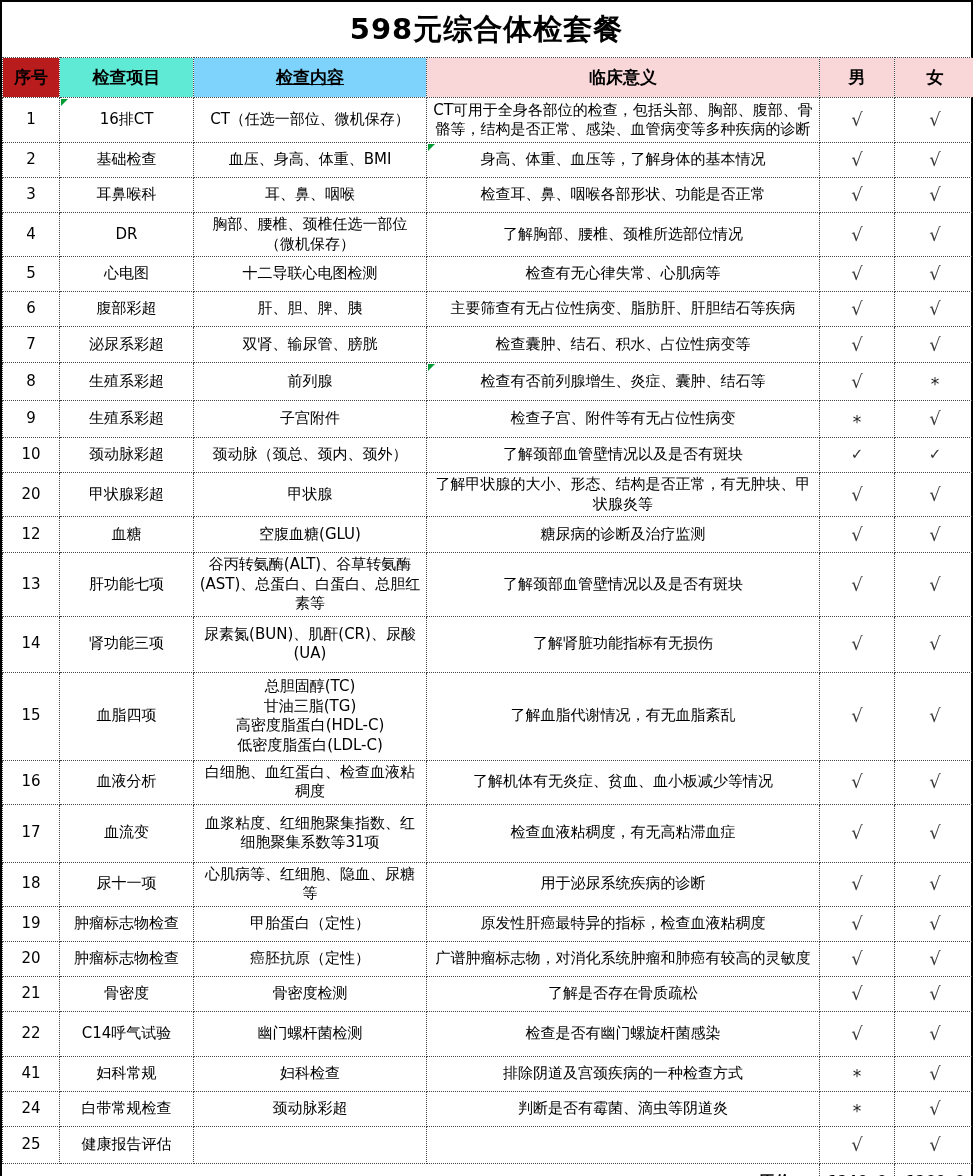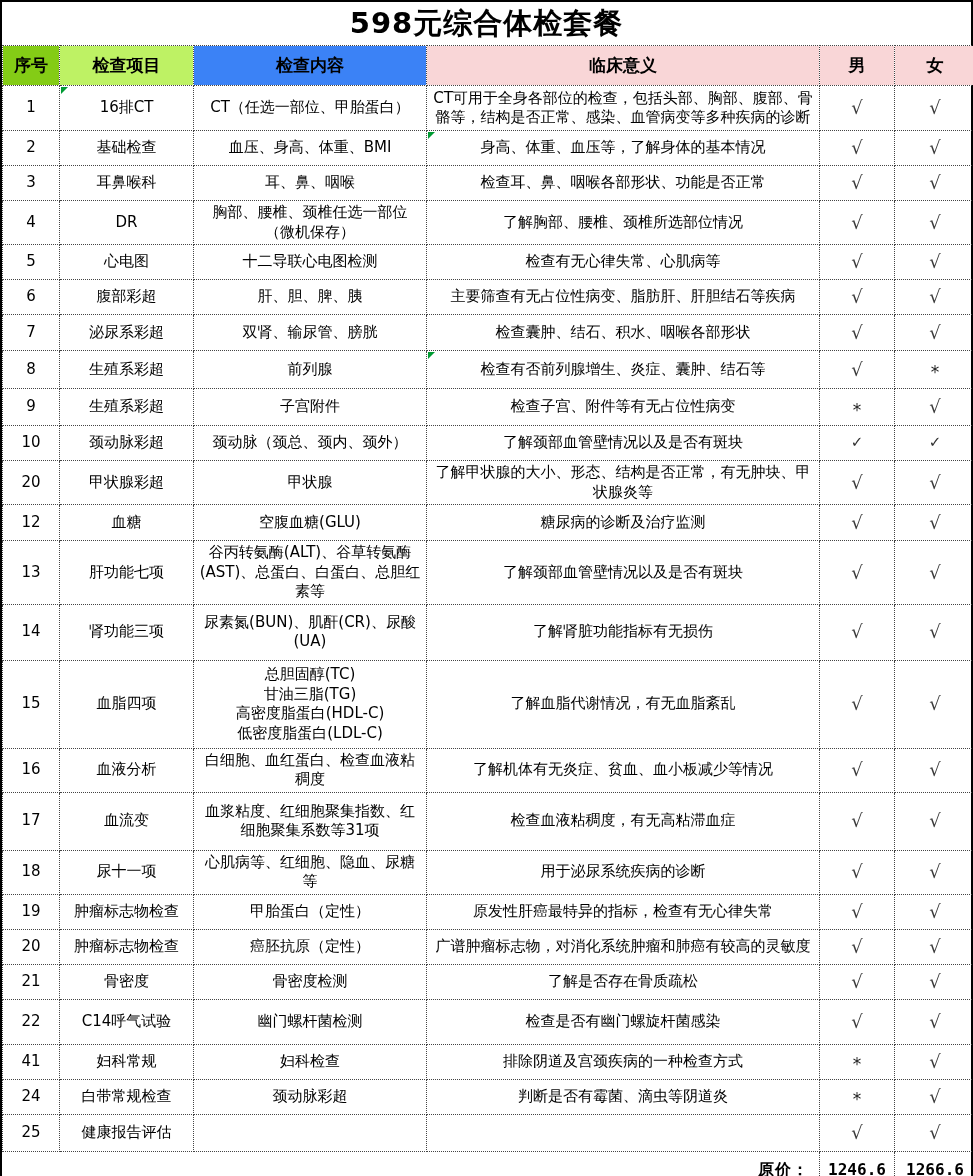--- a/index.html
+++ b/index.html
@@ -10,21 +10,21 @@
     -webkit-font-smoothing:none;
   }
   .sheet{
     box-sizing:border-box;
     width:973px;
     min-height:1176px;
     border:2px solid #000;
     background:#fff;
   }
   .title-row{
-    height:43px;
+    height:55px;
     display:flex;
     align-items:center;
     justify-content:center;
     font-size:29px;
     font-weight:bold;
     letter-spacing:1px;
   }
   table{
     width:100%;
     border-collapse:collapse;
@@ -101,33 +101,33 @@
     <colgroup>
       <col class="col-no">
         <col class="col-project">
         <col class="col-content">
       <col class="col-meaning">
         <col class="col-male">
         <col class="col-female">
     </colgroup>
     <thead>
       <tr>
-        <th class="hdr" data-bind="header.no" style="background: #84cc16;">序号</th>
-        <th class="hdr" data-bind="header.project" style="background: #bef264;">检查项目</th>
-        <th class="hdr" data-bind="header.content" style="background: #3b82f6;">检查内容</th>
+        <th class="hdr" data-bind="header.no" style="background: #b91c1c;">序号</th>
+        <th class="hdr" data-bind="header.project" style="background: #5eead4;">检查项目</th>
+        <th class="hdr" data-bind="header.content" style="background: #7dd3fc; text-decoration: underline;">检查内容</th>
         <th class="hdr" data-bind="header.meaning" style="background: rgb(249, 214, 215); margin-left: 28px;">临床意义</th>
         <th class="hdr" data-bind="header.male" style="background: rgb(249, 214, 215);">男</th>
         <th class="hdr" data-bind="header.female" style="background: rgb(249, 214, 215);">女</th>
       </tr>
     </thead>
     <tbody>
         <tr style="height: 45px;">
           <td><span data-bind="rows.0.no">1</span></td>
           <td><span data-bind="rows.0.project">16排CT</span><span class="tri"></span></td>
-          <td><span data-bind="rows.0.content">CT（任选一部位、甲胎蛋白）</span></td>
+          <td><span data-bind="rows.0.content">CT（任选一部位、微机保存）</span></td>
           <td><span data-bind="rows.0.meaning">CT可用于全身各部位的检查，包括头部、胸部、腹部、骨骼等，结构是否正常、感染、血管病变等多种疾病的诊断</span></td>
           <td><span data-bind="rows.0.male" class="mark">√</span></td>
           <td><span data-bind="rows.0.female" class="mark">√</span></td>
         </tr>
         <tr style="height: 35px;">
           <td><span data-bind="rows.1.no">2</span></td>
           <td><span data-bind="rows.1.project">基础检查</span></td>
           <td><span data-bind="rows.1.content">血压、身高、体重、BMI</span></td>
           <td><span data-bind="rows.1.meaning">身高、体重、血压等，了解身体的基本情况</span><span class="tri"></span></td>
           <td><span data-bind="rows.1.male" class="mark">√</span></td>
@@ -162,21 +162,21 @@
           <td><span data-bind="rows.5.project">腹部彩超</span></td>
           <td><span data-bind="rows.5.content">肝、胆、脾、胰</span></td>
           <td><span data-bind="rows.5.meaning">主要筛查有无占位性病变、脂肪肝、肝胆结石等疾病</span></td>
           <td><span data-bind="rows.5.male" class="mark">√</span></td>
           <td><span data-bind="rows.5.female" class="mark">√</span></td>
         </tr>
         <tr style="height: 36px;">
           <td><span data-bind="rows.6.no">7</span></td>
           <td><span data-bind="rows.6.project">泌尿系彩超</span></td>
           <td><span data-bind="rows.6.content">双肾、输尿管、膀胱</span></td>
-          <td><span data-bind="rows.6.meaning">检查囊肿、结石、积水、咽喉各部形状</span></td>
+          <td><span data-bind="rows.6.meaning">检查囊肿、结石、积水、占位性病变等</span></td>
           <td><span data-bind="rows.6.male" class="mark">√</span></td>
           <td><span data-bind="rows.6.female" class="mark">√</span></td>
         </tr>
         <tr style="height: 38px;">
           <td><span data-bind="rows.7.no">8</span></td>
           <td><span data-bind="rows.7.project">生殖系彩超</span></td>
           <td><span data-bind="rows.7.content">前列腺</span></td>
           <td><span data-bind="rows.7.meaning">检查有否前列腺增生、炎症、囊肿、结石等</span><span class="tri"></span></td>
           <td><span data-bind="rows.7.male" class="mark">√</span></td>
           <td><span data-bind="rows.7.female" class="mark star">*</span></td>
@@ -261,21 +261,21 @@
           <td><span data-bind="rows.17.project">尿十一项</span></td>
           <td><span data-bind="rows.17.content">心肌病等、红细胞、隐血、尿糖等</span></td>
           <td><span data-bind="rows.17.meaning">用于泌尿系统疾病的诊断</span></td>
           <td><span data-bind="rows.17.male" class="mark">√</span></td>
           <td><span data-bind="rows.17.female" class="mark">√</span></td>
         </tr>
         <tr style="height: 35px;">
           <td><span data-bind="rows.18.no">19</span></td>
           <td><span data-bind="rows.18.project">肿瘤标志物检查</span></td>
           <td><span data-bind="rows.18.content">甲胎蛋白（定性）</span></td>
-          <td><span data-bind="rows.18.meaning">原发性肝癌最特异的指标，检查有无心律失常</span></td>
+          <td><span data-bind="rows.18.meaning">原发性肝癌最特异的指标，检查血液粘稠度</span></td>
           <td><span data-bind="rows.18.male" class="mark">√</span></td>
           <td><span data-bind="rows.18.female" class="mark">√</span></td>
         </tr>
         <tr style="height: 35px;">
           <td><span data-bind="rows.19.no">20</span></td>
           <td><span data-bind="rows.19.project">肿瘤标志物检查</span></td>
           <td><span data-bind="rows.19.content">癌胚抗原（定性）</span></td>
           <td><span data-bind="rows.19.meaning">广谱肿瘤标志物，对消化系统肿瘤和肺癌有较高的灵敏度</span></td>
           <td><span data-bind="rows.19.male" class="mark">√</span></td>
           <td><span data-bind="rows.19.female" class="mark">√</span></td>

